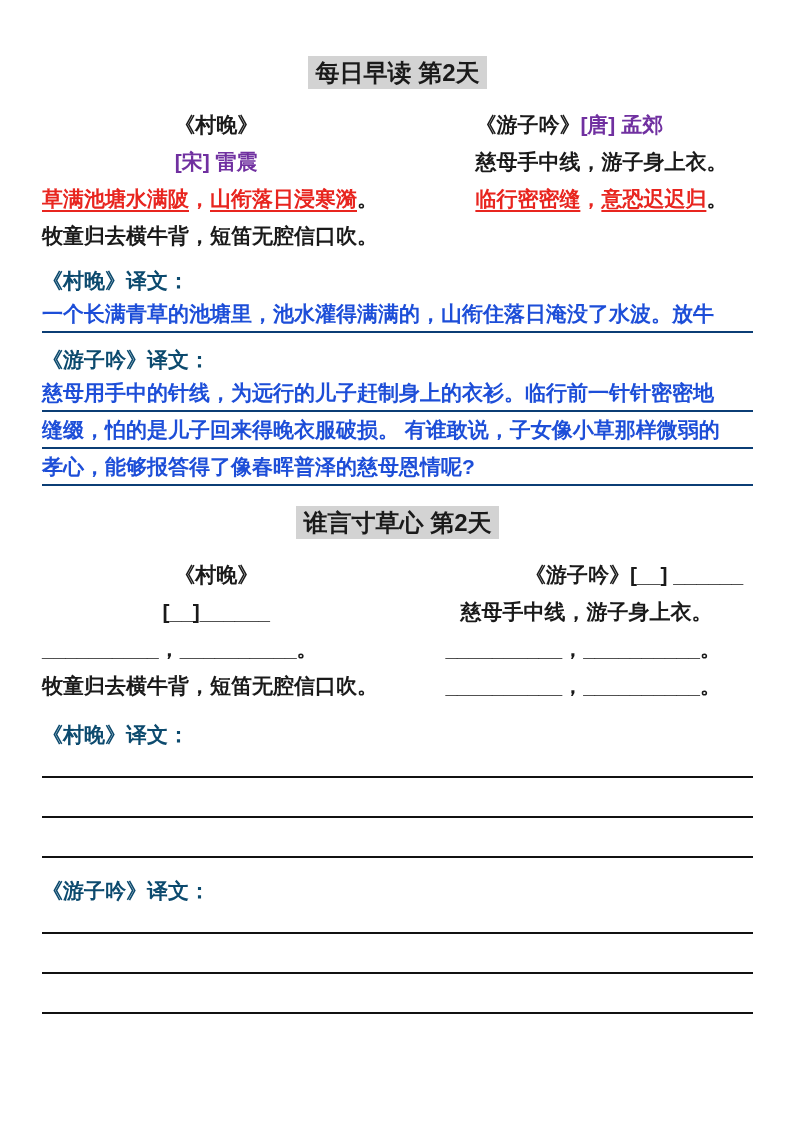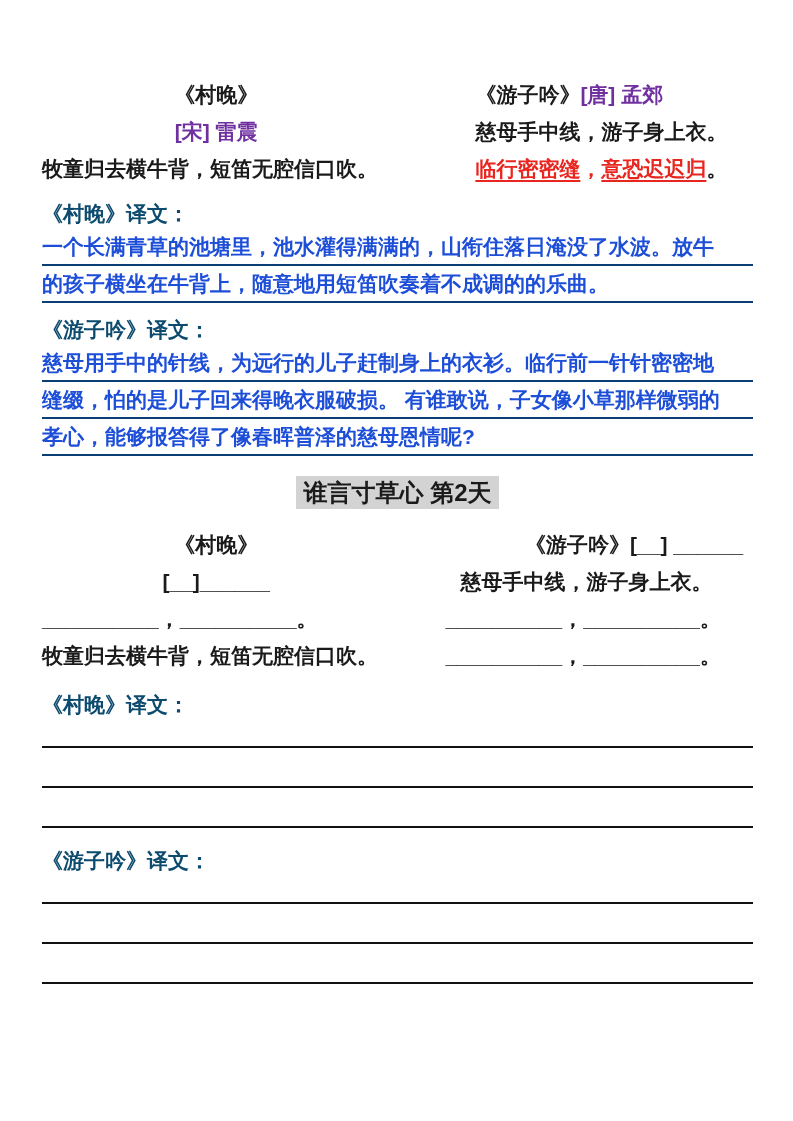--- a/index.html
+++ b/index.html
@@ -40,38 +40,41 @@
   .write-area-heading{font-size:21px;line-height:30px;margin-top:16px;}
   .write-area-heading.second{margin-top:18px;}
   .write-line{border-bottom:2px solid #111;height:38px;}
   .write-line.first{height:26px;}
 </style>
 </head>
 <body>
 
 <div class="page">
 
+  <div class="center-title">
+    <span class="hl">每日早读 第2天</span>
+  </div>
 
   <div class="poem-grid">
     <div class="lcol">
       <div class="row center">《村晚》</div>
       <div class="row center purple">[宋] 雷震</div>
+      <div class="row"><span class="red u">草满池塘水满陂</span><span class="red">，</span><span class="red u">山衔落日浸寒漪</span><span>。</span></div>
       <div class="row">牧童归去横牛背，短笛无腔信口吹。</div>
     </div>
     <div class="rcol">
       <div class="row"><span>《游子吟》</span><span class="purple">[唐] 孟郊</span></div>
       <div class="row">慈母手中线，游子身上衣。</div>
       <div class="row"><span class="red u">临行密密缝</span><span class="red">，</span><span class="red u">意恐迟迟归</span><span>。</span></div>
     </div>
   </div>
 
   <div class="trans-block">
     <div class="trans-heading green">《村晚》译文：</div>
     <div class="trans-line">一个长满青草的池塘里，池水灌得满满的，山衔住落日淹没了水波。放牛</div>
-    <div class="trans-line">的孩子横坐在牛背上，随意地用短笛吹奏着不成调的的乐曲。</div>
   </div>
 
   <div class="trans-block">
     <div class="trans-heading green">《游子吟》译文：</div>
     <div class="trans-line">慈母用手中的针线，为远行的儿子赶制身上的衣衫。临行前一针针密密地</div>
     <div class="trans-line">缝缀，怕的是儿子回来得晚衣服破损。 有谁敢说，子女像小草那样微弱的</div>
     <div class="trans-line">孝心，能够报答得了像春晖普泽的慈母恩情呢?</div>
   </div>
 
   <div class="center-title section2">

